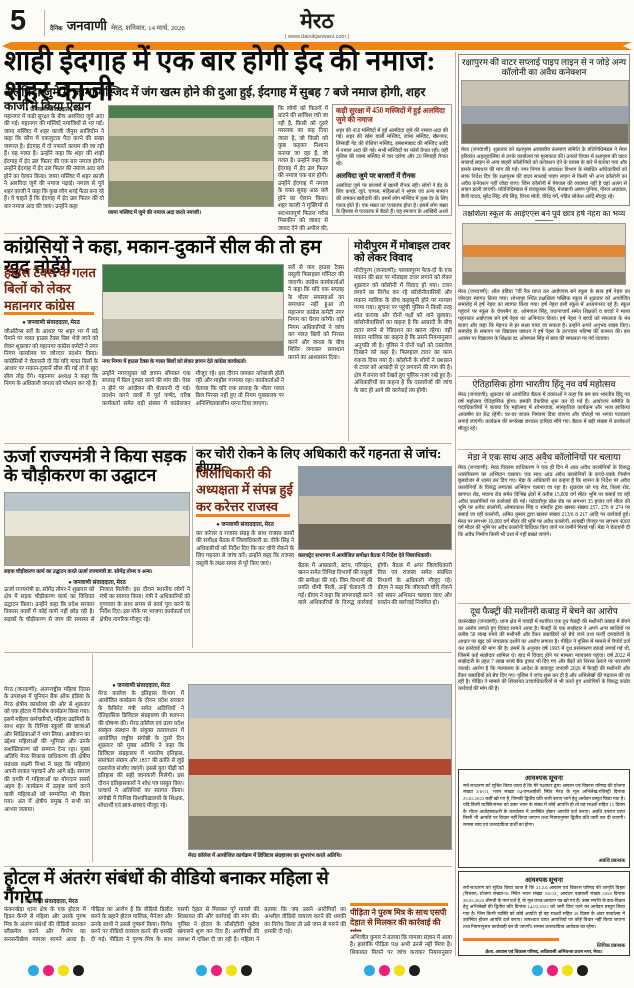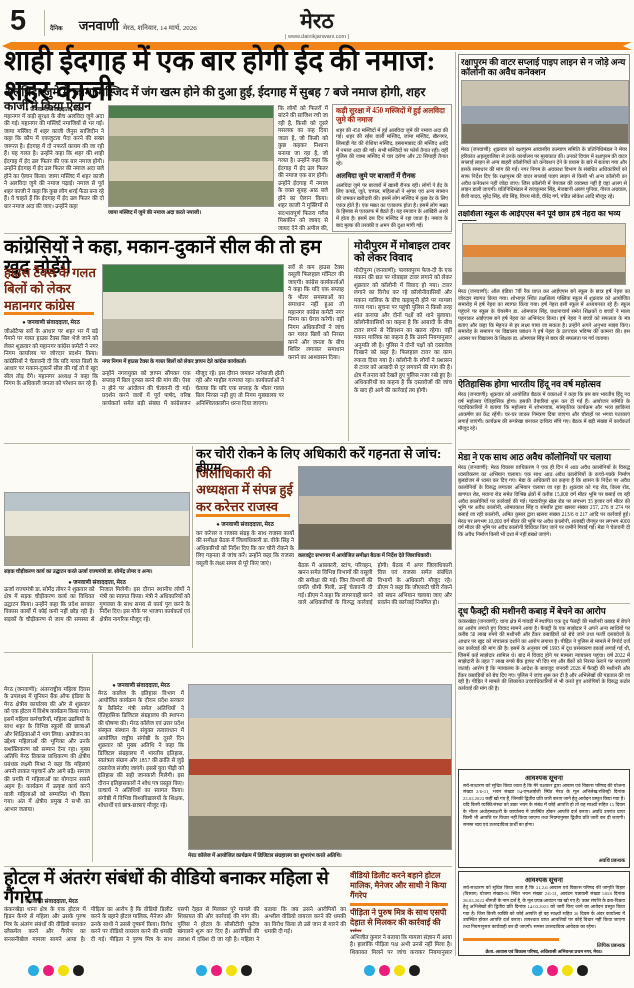--- a/index.html
+++ b/index.html
@@ -19,58 +19,58 @@
   .vrule{width:1px;background:#b9b3a6;}
   .hrule{height:1px;background:#b9b3a6;}
   .photo{overflow:hidden;border:0.5px solid #999;}
   .ph-mosque{background:linear-gradient(180deg,#4e7d4e 0 12%,#cfc7ad 12% 30%,#9aa07f 30% 55%,#d8d0b6 55% 75%,#8b916f 75% 100%);}
   .ph-congress{background:linear-gradient(180deg,#3f7d46 0 30%,#e4e0d2 30% 60%,#b9b4a2 60% 85%,#8f8a77 85% 100%);}
   .ph-road{background:linear-gradient(180deg,#b8c4c9 0 25%,#e8e4d6 25% 60%,#a9a28c 60% 100%);}
   .ph-meeting{background:linear-gradient(180deg,#8d9aa6 0 35%,#c9beaa 35% 70%,#6f6a5a 70% 100%);}
   .ph-college{background:linear-gradient(180deg,#b7c0c8 0 20%,#d9cdb4 20% 45%,#b3462e 45% 55%,#c9bfa6 55% 80%,#847f6c 80% 100%);}
   .ph-office{background:linear-gradient(180deg,#c9c2b0 0 40%,#9aa3ad 40% 70%,#7b7666 70% 100%);}
   .ph-garland{background:linear-gradient(180deg,#ded7c4 0 35%,#e0893a 35% 55%,#c8bfa8 55% 80%,#8c8673 80% 100%);}
-  .railhead{font-weight:bold;font-size:8.8px;line-height:1.15;color:#0d0d0d;overflow:hidden;}
+  .railhead{font-weight:normal;font-size:8.8px;line-height:1.15;color:#0d0d0d;overflow:hidden;text-align:center;}
   .noticebox{border:1px solid #3c3c3c;background:#fdfcf8;padding:3px 4px;overflow:hidden;}
   .notitle{font-size:6.6px;font-weight:bold;text-align:center;}
   .nobody{font-size:4.7px;line-height:1.38;text-align:justify;word-break:break-word;overflow:hidden;}
   .nosign{font-size:5px;font-weight:bold;text-align:right;}
   .boxtitle{font-size:7.3px;font-weight:bold;color:#9c2a14;line-height:1.2;}
   .dot{display:inline-block;width:11px;height:11px;border-radius:50%;margin-right:4px;}
   .dc{background:#2aabe2;}.dm{background:#ec1e79;}.dy{background:#f2df0d;}.dk{background:#1d1d1b;}
   .ribbon{background:#f08418;clip-path:polygon(9px 0,100% 0,calc(100% - 9px) 50%,100% 100%,9px 100%,0 50%);}
   .sans{font-family:"Liberation Sans",sans-serif;}
 </style>
 </head>
 <body>
 
 <div class="page">
 
   <div class="abs" style="left:0;top:0;width:634px;height:52px;">
     <div class="abs sans" style="left:10px;top:4px;font-size:29px;font-weight:bold;">5</div>
     <div class="abs vrule" style="left:44px;top:10px;height:26px;"></div>
     <div class="abs" style="left:50px;top:16px;white-space:nowrap;">
       <span style="font-size:6px;font-weight:bold;">दैनिक</span>
-      <span style="font-size:13px;font-weight:bold;margin-left:12px;">जनवाणी</span>
+      <span style="font-size:13px;font-weight:bold;">जनवाणी</span>
       <span style="font-size:7px;color:#333;">मेरठ, शनिवार,  14 मार्च,  2026</span>
     </div>
     <div class="abs" style="left:200px;top:6px;width:234px;text-align:center;font-size:21px;font-weight:bold;">मेरठ</div>
     <div class="abs sans" style="left:200px;top:33px;width:234px;text-align:center;font-size:5.5px;color:#555;">| www.dainikjanwani.com |</div>
     <div class="abs ribbon" style="left:2px;top:42px;width:630px;height:8px;"></div>
   </div>
 
   <div class="abs hl" style="left:4px;top:46px;width:448px;font-size:28px;">शाही ईदगाह में एक बार होगी ईद की नमाज: शहर काजी</div>
   <div class="abs sub" style="left:4px;top:86px;width:448px;font-size:12px;line-height:1.15;">अलविदा जुमे में जामा मस्जिद में जंग खत्म होने की दुआ हुई, ईदगाह में सुबह 7 बजे नमाज होगी, शहर काजी ने किया ऐलान</div>
   <div class="abs byline" style="left:4px;top:105px;width:100px;">● जनवाणी संवाददाता, मेरठ</div>
   <div class="abs bodytxt" style="left:4px;top:113px;width:100px;height:118px;">महानगर में कड़ी सुरक्षा के बीच अलविदा जुमे अदा की गई। महानगर की मस्जिदें नमाजियों से भर गईं। जामा मस्जिद में शहर काजी जैनुस साजिदीन ने कहा कि कौम में एकजुटता पैदा करने की सख्त जरूरत है। ईदगाह में दो नफरतें कायम की जा रही हैं। यह गलत है। उन्होंने कहा कि शहर की शाही ईदगाह में ईद उल फितर की एक बार नमाज होगी। उन्होंने ईदगाह में ईद उल फितर की नमाज अदा बजे होने का ऐलान किया। जामा मस्जिद में शहर काजी ने अलविदा जुमे की नमाज पढ़ाई। नमाज से पूर्व शहर काजी ने कहा कि कुछ लोग शरई फैठा बना रहे हैं। वे चाहते हैं कि ईदगाह में ईद उल फितर की दो बार नमाज अदा की जाए। उन्होंने कहा</div>
   <div class="abs photo ph-mosque" style="left:108px;top:105px;width:166px;height:102px;"></div>
   <div class="abs caption" style="left:108px;top:209px;width:166px;height:10px;">जामा मस्जिद में जुमे की नमाज अदा करते नमाजी।</div>
   <div class="abs bodytxt" style="left:278px;top:105px;width:50px;height:126px;">कि लोगों को फितरों में बांटने की साजिश रची जा रही है, किसी को दूसरे मसलक का कह दिया जाता है, जो किसी को कुछ कहकर निशाना बनाया जा रहा है, जो गलत है। उन्होंने कहा कि ईदगाह में ईद उल फितर की नमाज एक बार होगी। उन्होंने ईदगाह में नमाज के वक्त सुबह आठ बजे होने का ऐलान किया। शहर काजी ने मुस्लिमों से सदभावपूर्ण फितरा गरीब मिसकीन को जायद से जायद देने की अपील की, ताकि गरीब व बेसहारा लोग भी ईद मना सकें। उन्होंने कहा कि फितरा कम से कम 55 रुपये प्रति व्यक्ति के हिसाब से दिया जाए। लोग खजूर, किशमिश, छुआरों के हिसाब से भी फितरा दे सकते हैं। नमाज के बाद मुल्क में अमन की दुआ की गई।</div>
 
-  <div class="abs" style="left:332px;top:104px;width:120px;height:128px;border:0.5px solid #999;padding:2px 3px;box-sizing:border-box;overflow:hidden;">
+  <div class="abs" style="left:332px;top:104px;width:120px;height:112px;border:0.5px solid #999;padding:2px 3px;box-sizing:border-box;overflow:hidden;">
     <div class="boxtitle">कड़ी सुरक्षा में 450 मस्जिदों में हुई अलविदा जुमे की नमाज</div>
     <div class="railtxt" style="margin-top:2px;height:42px;">शहर की 450 मस्जिदों में हुई अलविदा जुमे की नमाज अदा की गई। शहर की रईस वाली मस्जिद, जामा मस्जिद, खैरनगर, लिसाड़ी गेट की रोशिया मस्जिद, इस्लामाबाद की मस्जिद आदि में नमाज अदा की गई। सभी मस्जिदों पर फोर्स तैनात रही। वहीं पुलिस की जामा मस्जिद में चार दरोगा और 20 सिपाही तैनात रहे।</div>
     <div style="font-size:6.8px;font-weight:bold;margin-top:2px;">अलविदा जुमे पर बाजारों में रौनक</div>
     <div class="railtxt" style="margin-top:2px;height:56px;">अलविदा जुमे पर बाजारों में खासी रौनक रही। लोगों ने ईद के लिए कपड़े, जूते, चप्पल, महिलाओं ने श्रृंगार एवं अन्य सामान की जमकर खरीदारी की। इसमें लोग मस्जिद में कुछ देर के लिए एकत्र होते हैं। एक मन्नत का एतकाफ होता है। इसमें लोग मन्नत के हिसाब से एतकाफ में बैठते हैं। यह रमजान के आखिरी अशरे में होता है। इसमें दस दिन मस्जिद में रहा जाता है। नमाज के बाद मुल्क की तरक्की व अमन की दुआ मांगी गई।</div>
   </div>
 
   <div class="abs hrule" style="left:4px;top:233px;width:448px;"></div>
 
   <div class="abs hl" style="left:4px;top:237px;width:344px;font-size:19px;">कांग्रेसियों ने कहा, मकान-दुकानें सील की तो हम खुद तोड़ेंगे</div>
   <div class="abs vrule" style="left:348px;top:238px;height:203px;"></div>
@@ -82,20 +82,21 @@
   <div class="abs photo ph-congress" style="left:102px;top:264px;width:182px;height:92px;"></div>
   <div class="abs caption" style="left:102px;top:358px;width:182px;height:8px;">नगर निगम में हाउस टैक्स के गलत बिलों को लेकर ज्ञापन देते कांग्रेस कार्यकर्ता।</div>
   <div class="abs bodytxt cols2" style="left:102px;top:370px;width:182px;height:71px;">उन्होंने नगरायुक्त को ज्ञापन सौंपकर एक सप्ताह में बिल दुरुस्त करने की मांग की। ऐसा न होने पर आंदोलन की चेतावनी दी गई। प्रदर्शन करने वालों में पूर्व पार्षद, वरिष्ठ कार्यकर्ता समेत बड़ी संख्या में कांग्रेसजन मौजूद रहे। इस दौरान जमकर नारेबाजी होती रही और माहौल गरमाया रहा। कार्यकर्ताओं ने चेताया कि यदि एक सप्ताह के भीतर गलत बिल निरस्त नहीं हुए तो निगम मुख्यालय पर अनिश्चितकालीन धरना दिया जाएगा।</div>
   <div class="abs bodytxt" style="left:288px;top:264px;width:56px;height:177px;">सर्वे से कम हाउस टैक्स वसूली फिलहाल मॉनिटर की जाएगी। कांग्रेस कार्यकर्ताओं ने कहा कि यदि एक सप्ताह के भीतर समस्याओं का समाधान नहीं हुआ तो महानगर कांग्रेस कमेटी नगर निगम का घेराव करेगी। वहीं निगम अधिकारियों ने जांच कर गलत बिलों को निरस्त करने और जनता के बीच शिविर लगाकर समाधान कराने का आश्वासन दिया।</div>
 
   <div class="abs hl" style="left:354px;top:240px;width:98px;font-size:10.5px;line-height:1.15;">मोदीपुरम में मोबाइल टावर को लेकर विवाद</div>
   <div class="abs bodytxt" style="left:354px;top:267px;width:98px;height:174px;">मोदीपुरम (जनवाणी): पल्लवपुरम फेज-दो के एक मकान की छत पर मोबाइल टावर लगाने को लेकर शुक्रवार को कॉलोनी में विवाद हो गया। टावर लगाने का विरोध कर रहे कॉलोनीवासियों और मकान मालिक के बीच कहासुनी होने पर मामला गरमा गया। सूचना पर पहुंची पुलिस ने किसी तरह शांत कराया और दोनों पक्षों को थाने बुलाया। कॉलोनीवासियों का कहना है कि आबादी के बीच टावर लगने से रेडिएशन का खतरा रहेगा। वहीं मकान मालिक का कहना है कि उसने नियमानुसार अनुमति ली है। पुलिस ने दोनों पक्षों को दस्तावेज दिखाने को कहा है। फिलहाल टावर का काम रुकवा दिया गया है। कॉलोनी के लोगों ने प्रशासन से टावर को आबादी से दूर लगवाने की मांग की है। क्षेत्र में तनाव को देखते हुए पुलिस नजर रखे हुए है। अधिकारियों का कहना है कि दस्तावेजों की जांच के बाद ही आगे की कार्रवाई तय होगी।</div>
 
   <div class="abs hrule" style="left:4px;top:443px;width:448px;"></div>
 
+  <div class="abs hl" style="left:4px;top:447px;width:186px;font-size:17.5px;">ऊर्जा राज्यमंत्री ने किया सड़क के चौड़ीकरण का उद्घाटन</div>
   <div class="abs photo ph-road" style="left:4px;top:492px;width:186px;height:74px;"></div>
   <div class="abs caption" style="left:4px;top:568px;width:186px;height:8px;">सड़क चौड़ीकरण कार्य का उद्घाटन करते ऊर्जा राज्यमंत्री डा. सोमेंद्र तोमर व अन्य।</div>
   <div class="abs byline" style="left:4px;top:578px;width:186px;">● जनवाणी संवाददाता, मेरठ</div>
   <div class="abs bodytxt cols2" style="left:4px;top:586px;width:186px;height:62px;">ऊर्जा राज्यमंत्री डा. सोमेंद्र तोमर ने शुक्रवार को क्षेत्र में सड़क चौड़ीकरण कार्य का विधिवत उद्घाटन किया। उन्होंने कहा कि प्रदेश सरकार विकास कार्यों में कोई कमी नहीं छोड़ रही है। सड़कों के चौड़ीकरण से जाम की समस्या से निजात मिलेगी। इस दौरान स्थानीय लोगों ने मंत्री का स्वागत किया। मंत्री ने अधिकारियों को गुणवत्ता के साथ समय से कार्य पूरा करने के निर्देश दिए। इस मौके पर भाजपा कार्यकर्ता एवं क्षेत्रीय नागरिक मौजूद रहे।</div>
   <div class="abs vrule" style="left:192px;top:446px;height:202px;"></div>
 
   <div class="abs kicker" style="left:196px;top:466px;width:98px;height:46px;">जिलाधिकारी की अध्यक्षता में संपन्न हुई कर करेत्तर राजस्व संग्रह तथा राजस्व कार्यों की समीक्षा बैठक</div>
   <div class="abs hl" style="left:196px;top:447px;width:256px;font-size:13px;">कर चोरी रोकने के लिए अधिकारी करें गहनता से जांच: डीएम</div>
   <div class="abs orule" style="left:196px;top:514px;width:94px;"></div>
   <div class="abs byline" style="left:196px;top:520px;width:98px;">● जनवाणी संवाददाता, मेरठ</div>
@@ -112,21 +113,20 @@
   <div class="abs byline" style="left:98px;top:681px;width:86px;">● जनवाणी संवाददाता, मेरठ</div>
   <div class="abs bodytxt" style="left:98px;top:690px;width:86px;height:170px;">मेरठ कालेज के इतिहास विभाग में आयोजित कार्यक्रम के दौरान प्रदेश सरकार के कैबिनेट मंत्री समेत अतिथियों ने ऐतिहासिक डिजिटल संग्रहालय की स्थापना की घोषणा की। मेरठ कॉलेज एवं उत्तर प्रदेश संस्कृत संस्थान के संयुक्त तत्वावधान में आयोजित राष्ट्रीय संगोष्ठी के दूसरे दिन शुक्रवार को मुख्य अतिथि ने कहा कि डिजिटल संग्रहालय में भारतीय इतिहास, स्वतंत्रता संग्राम और 1857 की क्रांति से जुड़े दस्तावेज संजोए जाएंगे। इससे युवा पीढ़ी को इतिहास की सही जानकारी मिलेगी। इस दौरान इतिहासकारों ने शोध पत्र प्रस्तुत किए। प्राचार्य ने अतिथियों का स्वागत किया। संगोष्ठी में विभिन्न विश्वविद्यालयों के शिक्षक, शोधार्थी एवं छात्र-छात्राएं मौजूद रहे।</div>
   <div class="abs photo ph-college" style="left:188px;top:684px;width:264px;height:166px;"></div>
   <div class="abs caption" style="left:188px;top:852px;width:264px;height:8px;">मेरठ कॉलेज में आयोजित कार्यक्रम में डिजिटल संग्रहालय का शुभारंभ करते अतिथि।</div>
 
   <div class="abs hrule" style="left:4px;top:866px;width:448px;"></div>
 
   <div class="abs hl" style="left:4px;top:869px;width:342px;font-size:18px;">होटल में अंतरंग संबंधों की वीडियो बनाकर महिला से गैंगरेप</div>
   <div class="abs byline" style="left:4px;top:897px;width:90px;">● जनवाणी संवाददाता, मेरठ</div>
   <div class="abs bodytxt cols4" style="left:4px;top:906px;width:342px;height:50px;">कंकरखेड़ा थाना क्षेत्र के एक होटल में हिडन कैमरे से महिला और उसके पुरुष मित्र के अंतरंग संबंधों की वीडियो बनाकर ब्लैकमेल करने और गैंगरेप का सनसनीखेज मामला सामने आया है। पीड़िता का आरोप है कि वीडियो डिलीट करने के बहाने होटल मालिक, मैनेजर और उनके साथी ने उससे दुष्कर्म किया। विरोध करने पर वीडियो वायरल करने की धमकी दी गई। पीड़िता ने पुरुष मित्र के साथ एसपी देहात से मिलकर पूरे मामले की शिकायत की और कार्रवाई की मांग की। पुलिस ने होटल के सीसीटीवी फुटेज खंगालने शुरू कर दिए हैं। आरोपियों की तलाश में दबिश दी जा रही है। महिला ने बताया कि जब उसने आरोपियों का अश्लील वीडियो वायरल करने की धमकी का विरोध किया तो उसे जान से मारने की धमकी दी गई।</div>
-  <div class="abs kicker" style="left:350px;top:871px;width:102px;height:30px;font-size:8px;">वीडियो डिलीट करने बहाने होटल मालिक, मैनेजर और साथी ने किया गैंगरेप</div>
   <div class="abs orule" style="left:350px;top:903px;width:98px;"></div>
   <div class="abs kicker" style="left:350px;top:908px;width:102px;height:24px;font-size:8px;">पीड़िता ने पुरुष मित्र के साथ एसपी देहात से मिलकर की कार्रवाई की मांग</div>
   <div class="abs bodytxt" style="left:350px;top:934px;width:102px;height:22px;">अभिजीत कुमार ने बताया कि मामला संज्ञान में आया है। हालांकि पीड़िता पक्ष अभी उनसे नहीं मिला है। शिकायत मिलने पर जांच कराकर नियमानुसार कार्रवाई की जाएगी।</div>
 
   <div class="abs vrule" style="left:455px;top:52px;height:904px;"></div>
 
   <div class="abs" style="left:458px;top:54px;width:172px;height:152px;border:0.5px solid #888;padding:2px;box-sizing:border-box;overflow:hidden;">
     <div class="railhead" style="height:22px;">रक्षापुरम की वाटर सप्लाई पाइप लाइन से न जोड़े अन्य कॉलोनी का अवैध कनेक्शन</div>
     <div class="photo ph-office" style="width:100%;height:62px;margin:1px 0 2px;"></div>
     <div class="railtxt" style="height:58px;">मेरठ (जनवाणी): शुक्रवार को रक्षापुरम आवासीय कल्याण समिति के प्रतिनिधिमंडल ने मेयर हरिकांत अहलूवालिया से उनके कार्यालय पर मुलाकात की। उनको विचार में रक्षापुरम की वाटर सप्लाई लाइन से अन्य बाहरी कॉलोनियों को कनेक्शन देने के प्रयास के बारे में बताया गया और इसके समाधान की मांग की गई। नगर निगम के अवकाश विभाग के संबंधित अधिकारियों को साफ निर्देश दिए कि रक्षापुरम की वाटर सप्लाई पाइप लाइन से किसी भी अन्य कॉलोनी का अवैध कनेक्शन नहीं जोड़ा जाए। जिस कॉलोनी में पेयजल की व्यवस्था नहीं है वहां अलग से लाइन डाली जाएगी। प्रतिनिधिमंडल में राजकुमार सिंह, मेजबानी अरुण पुनिया, नीरज अग्रवाल, बैजी यादव, सुरेंद्र सिंह, रवि सिंह, विनय मोती, वीरेंद्र गर्ग, पंडित लोकेश आदि मौजूद रहे।</div>

